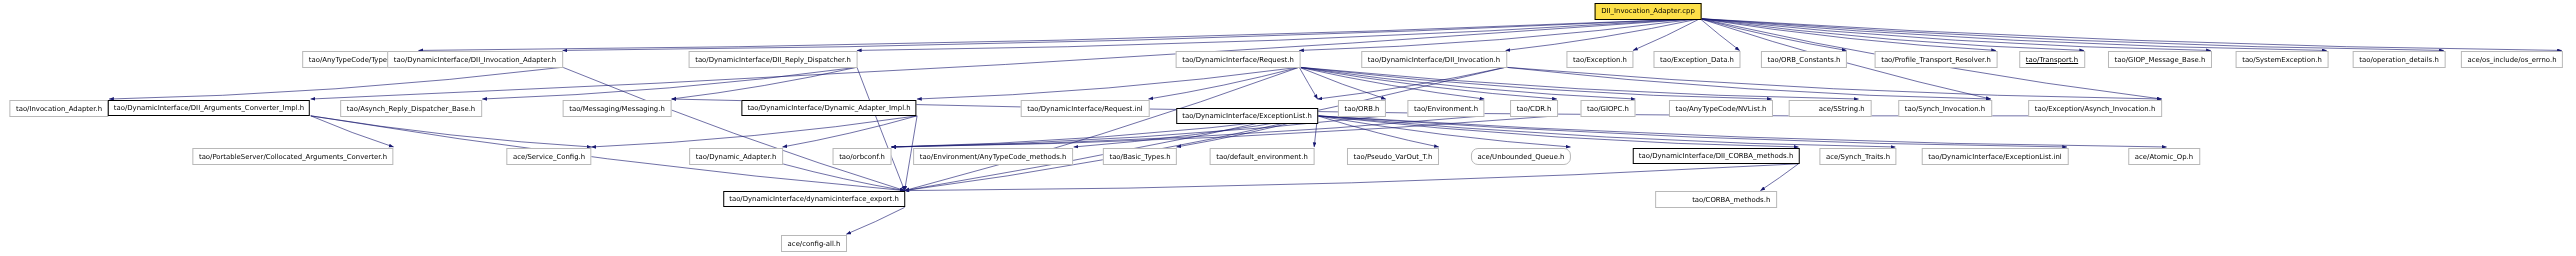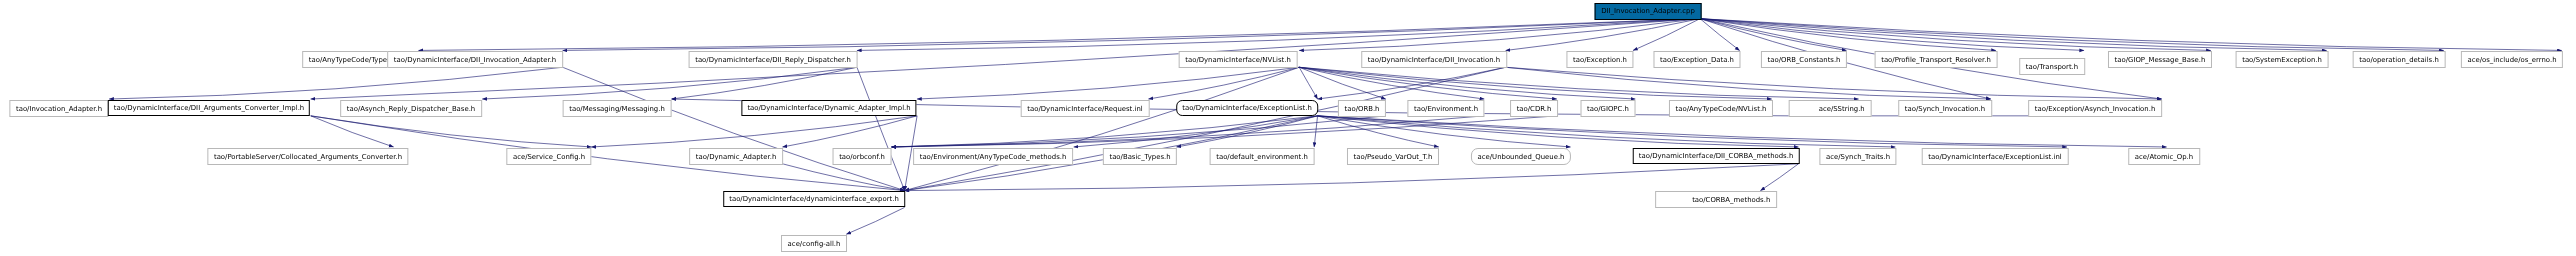--- a/index.html
+++ b/index.html
@@ -18,21 +18,21 @@
     font-size:6.9px;
     line-height:10px;
     color:#000000;
     background:#ffffff;
     border:0.6px solid #b8b8b8;
     padding:2.5px 5.6px;
     box-sizing:border-box;
     cursor:pointer;
   }
   .node.bold{border:1.2px solid #000000;padding:1.9px 5px;}
-  .node.main{background:#0369a1;border:0.6px solid #000000;}
+  .node.main{background:#fde047;border:0.6px solid #000000;}
 </style>
 </head>
 <body>
 
 <div id="graph-canvas">
   <svg id="edge-layer" xmlns="http://www.w3.org/2000/svg" viewBox="0 0 4132 411" width="2576" height="256">
     <defs>
       <marker id="arrowhead" markerWidth="10" markerHeight="8" refX="7.5" refY="3" orient="auto" markerUnits="userSpaceOnUse">
         <path d="M0,0 L8,3 L0,6 z" fill="#191970"></path>
       </marker>
@@ -99,47 +99,47 @@
         <path d="M2885.5,263 Q2855,286.025 2824.5,306" fill="none" stroke="#191970" stroke-width="1" marker-end="url(#arrowhead)"></path>
         <path d="M2885.5,263 Q2168,302.5 1450.5,306" fill="none" stroke="#191970" stroke-width="1" marker-end="url(#arrowhead)"></path>
         <path d="M1450.5,333 Q1403.75,356.8375 1357,376" fill="none" stroke="#191970" stroke-width="1" marker-end="url(#arrowhead)"></path>
       </g>
   </svg>
   <div id="node-layer">
       <div class="node main" style="left: 1648px; top: 2.5px;">DII_Invocation_Adapter.cpp</div>
       <div class="node" style="left: 360px; top: 51px;">tao/AnyTypeCode/TypeCode.h</div>
       <div class="node" style="left: 475px; top: 51px;">tao/DynamicInterface/DII_Invocation_Adapter.h</div>
       <div class="node" style="left: 773px; top: 51px;">tao/DynamicInterface/DII_Reply_Dispatcher.h</div>
-      <div class="node" style="left: 1238px; top: 51px;">tao/DynamicInterface/NVList.h</div>
+      <div class="node" style="left: 1238px; top: 51px;">tao/DynamicInterface/Request.h</div>
       <div class="node" style="left: 1434px; top: 51px;">tao/DynamicInterface/DII_Invocation.h</div>
       <div class="node" style="left: 1600px; top: 51px;">tao/Exception.h</div>
       <div class="node" style="left: 1697px; top: 51px;">tao/Exception_Data.h</div>
       <div class="node" style="left: 1804px; top: 51px;">tao/ORB_Constants.h</div>
       <div class="node" style="left: 1936px; top: 51px;">tao/Profile_Transport_Resolver.h</div>
-      <div class="node" style="left: 2052px; top: 58px;">tao/Transport.h</div>
+      <div class="node" style="left: 2052px; top: 51px; text-decoration: underline;">tao/Transport.h</div>
       <div class="node" style="left: 2160px; top: 51px;">tao/GIOP_Message_Base.h</div>
       <div class="node" style="left: 2282px; top: 51px;">tao/SystemException.h</div>
       <div class="node" style="left: 2399px; top: 51px;">tao/operation_details.h</div>
       <div class="node" style="left: 2512px; top: 51px;">ace/os_include/os_errno.h</div>
       <div class="node" style="left: 59px; top: 100px;">tao/Invocation_Adapter.h</div>
       <div class="node bold" style="left: 209px; top: 100px;">tao/DynamicInterface/DII_Arguments_Converter_Impl.h</div>
       <div class="node" style="left: 411px; top: 100px;">tao/Asynch_Reply_Dispatcher_Base.h</div>
       <div class="node" style="left: 617px; top: 100px;">tao/Messaging/Messaging.h</div>
       <div class="node bold" style="left: 829px; top: 100px;">tao/DynamicInterface/Dynamic_Adapter_Impl.h</div>
       <div class="node" style="left: 1085px; top: 100px;">tao/DynamicInterface/Request.inl</div>
-      <div class="node bold" style="left: 1247px; top: 100px; border-radius: 6px;">tao/DynamicInterface/ExceptionList.h</div>
+      <div class="node bold" style="left: 1247px; top: 108px;">tao/DynamicInterface/ExceptionList.h</div>
       <div class="node" style="left: 1362px; top: 100px;">tao/ORB.h</div>
       <div class="node" style="left: 1446px; top: 100px;">tao/Environment.h</div>
       <div class="node" style="left: 1534px; top: 100px;">tao/CDR.h</div>
       <div class="node" style="left: 1608px; top: 100px;">tao/GIOPC.h</div>
       <div class="node" style="left: 1721px; top: 100px;">tao/AnyTypeCode/NVList.h</div>
       <div class="node" style="left: 1830px; top: 100px; padding-left: 29px;">ace/SString.h</div>
       <div class="node" style="left: 1945px; top: 100px;">tao/Synch_Invocation.h</div>
       <div class="node" style="left: 2095px; top: 100px;">tao/Exception/Asynch_Invocation.h</div>
-      <div class="node" style="left: 308px; top: 148px;">tao/PortableServer/Collocated_Arguments_Converter.h</div>
+      <div class="node" style="left: 293px; top: 148px;">tao/PortableServer/Collocated_Arguments_Converter.h</div>
       <div class="node" style="left: 549px; top: 148px;">ace/Service_Config.h</div>
       <div class="node" style="left: 736px; top: 148px;">tao/Dynamic_Adapter.h</div>
       <div class="node" style="left: 862px; top: 148px;">tao/orbconf.h</div>
       <div class="node" style="left: 993px; top: 148px;">tao/Environment/AnyTypeCode_methods.h</div>
       <div class="node" style="left: 1140px; top: 148px;">tao/Basic_Types.h</div>
       <div class="node" style="left: 1262px; top: 148px;">tao/default_environment.h</div>
       <div class="node" style="left: 1393px; top: 148px;">tao/Pseudo_VarOut_T.h</div>
       <div class="node" style="left: 1521px; top: 148px; border-radius: 7px;">ace/Unbounded_Queue.h</div>
       <div class="node bold" style="left: 1716px; top: 148px;">tao/DynamicInterface/DII_CORBA_methods.h</div>
       <div class="node" style="left: 1858px; top: 148px;">ace/Synch_Traits.h</div>

